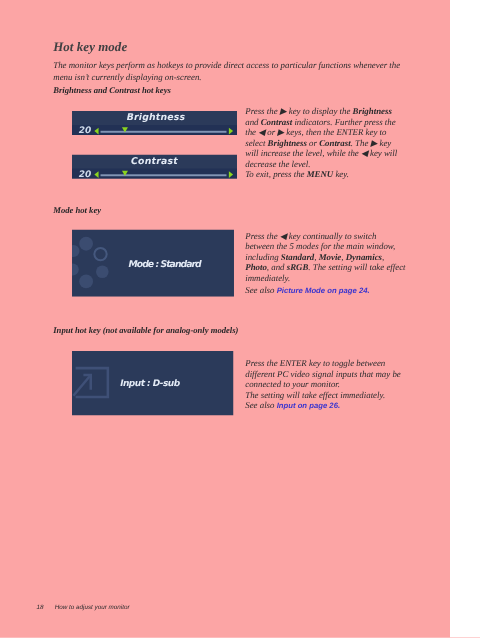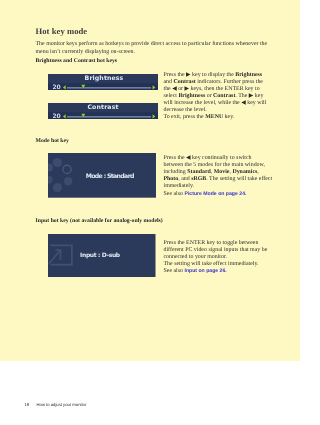--- a/index.html
+++ b/index.html
@@ -1,19 +1,19 @@
 <!DOCTYPE html>
 <html><head>
 <meta charset="utf-8">
 <style>
   html,body{margin:0;padding:0;}
   body{width:300px;height:425px;background:#ffffff;overflow:hidden;
        font-family:"Liberation Serif",serif;color:#2b2b2d;
        -webkit-font-smoothing:antialiased;text-rendering:geometricPrecision;}
-  .page{position:relative;width:300px;height:361px;background:#fef9c3;}
+  .page{position:relative;width:300px;height:425px;background:#fca5a5;font-style:italic;}
 
   .page-title{position:absolute;left:35.5px;top:20.6px;font-size:8.6px;color:#404042;letter-spacing:0.05px;}
   .intro{position:absolute;left:35.5px;top:35.6px;width:236px;font-size:5.9px;line-height:7.05px;}
   .sect-h{position:absolute;left:35.5px;font-size:5.74px;font-weight:bold;color:#262628;}
   .right-col{position:absolute;left:163.5px;width:109.5px;font-size:5.9px;line-height:7.05px;}
   b{font-weight:bold;}
   .lnk{color:#3a35cf;font-weight:bold;font-family:"Liberation Sans",sans-serif;font-size:5.15px;}
   .footer{position:absolute;left:24.4px;top:401.8px;font-size:4.2px;color:#2b2b2d;
           font-family:"Liberation Sans",sans-serif;}
   .footer .pg{margin-right:6.3px;}

